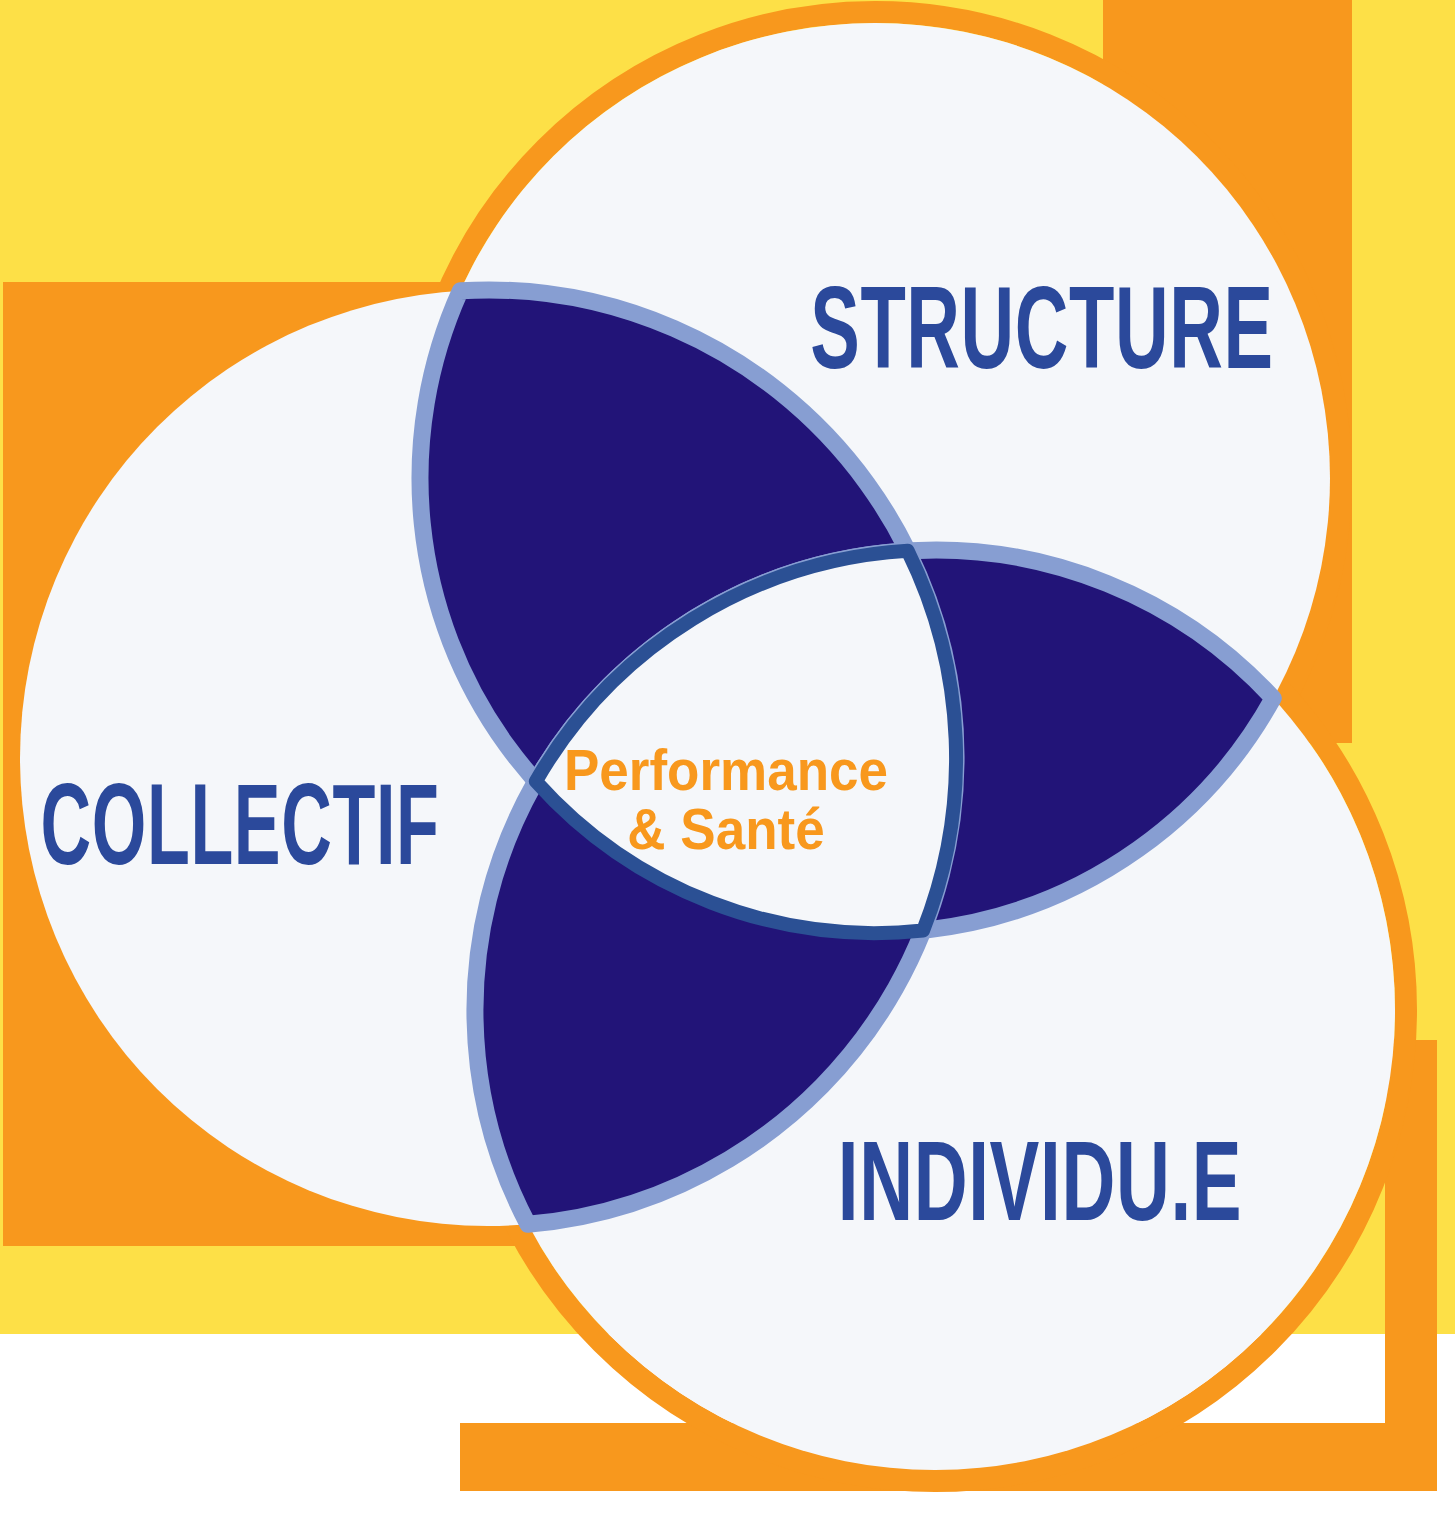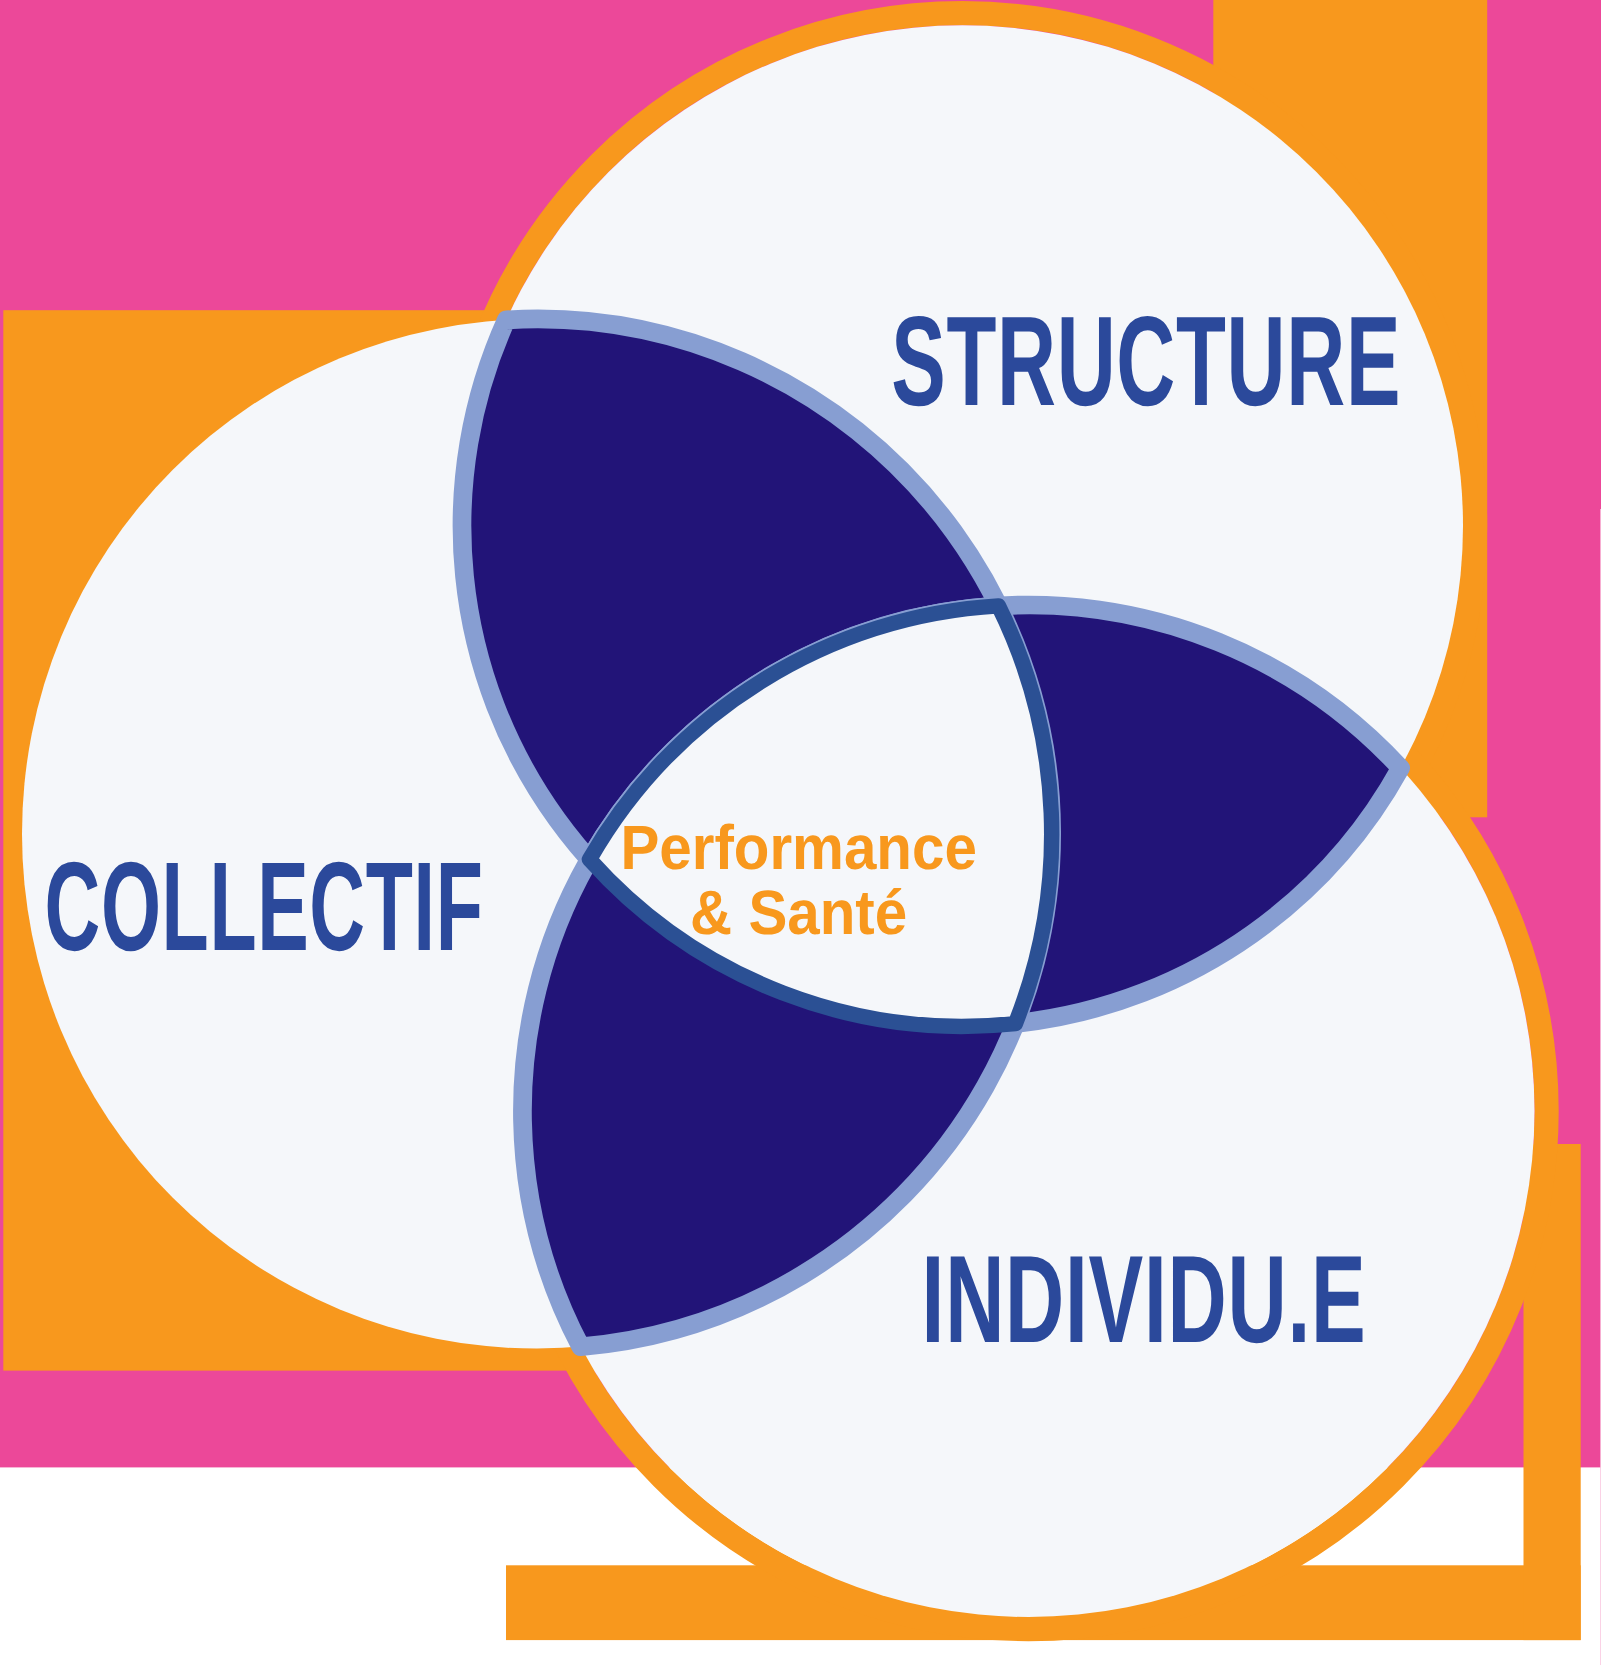--- a/index.html
+++ b/index.html
@@ -8,21 +8,21 @@
     background: #ffffff;
     width: 1455px;
     height: 1514px;
     overflow: hidden;
     font-family: "Liberation Sans", sans-serif;
   }
   .stage {
     position: relative;
     width: 1455px;
     height: 1334px;
-    background: #ec4899;
+    background: #fde047;
   }
   svg { display: block; }
   text {
     font-family: "Liberation Sans", "DejaVu Sans", sans-serif;
     font-weight: bold;
   }
   .big-label { letter-spacing: 1px; }
 </style>
 </head>
 <body>

